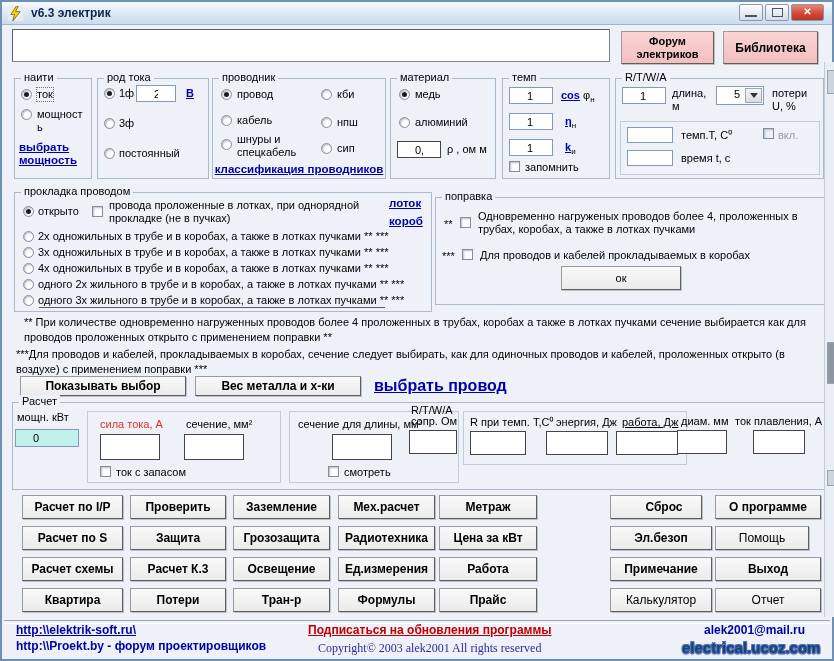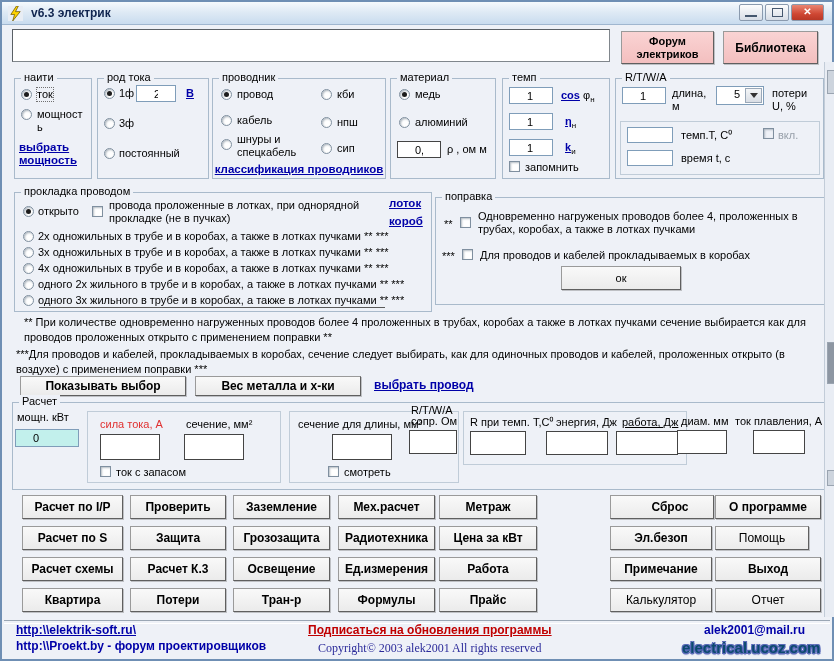--- a/index.html
+++ b/index.html
@@ -191,21 +191,21 @@
     <span class="checkbox abs" style="left:26px;top:51px;"></span>
     <span class="lbl" style="left:44px;top:51px;width:330px;">Для проводов и кабелей прокладываемых в коробах</span>
     <div class="btn normal" style="left:125px;top:68px;width:120px;height:24px;font-size:11px;">ок</div>
   </div>
 
   <div class="lbl" style="left:22px;top:313px;width:792px;line-height:15px;">** При количестве одновременно нагруженных проводов более 4 проложенных в трубах, коробах а также в лотках пучками сечение выбирается как для проводов проложенных открыто с применением поправки **</div>
   <div class="lbl" style="left:14px;top:345px;width:792px;line-height:15px;">***Для проводов и кабелей, прокладываемых в коробах, сечение следует выбирать, как для одиночных проводов и кабелей, проложенных открыто (в воздухе) с применением поправки ***</div>
 
   <div class="btn" style="left:18px;top:374px;width:166px;height:20px;">Показывать выбор</div>
   <div class="btn" style="left:193px;top:374px;width:166px;height:20px;">Вес металла и х-ки</div>
-  <span class="lbl link" style="left:372px;top:377px;font-size:12px;">выбрать провод</span>
+  <span class="lbl link" style="left:372px;top:377px;font-size:16px;">выбрать провод</span>
 
   <div class="group" style="left:10px;top:400px;width:812px;height:86px;">
     <span class="legend">Расчет</span>
     <span class="lbl" style="left:4px;top:8px;">мощн. кВт</span>
     <input class="tbx" style="left: 2px; top: 26px; width: 64px; height: 18px; background: rgb(194, 240, 236);" value="0">
     <div class="innerbox" style="left:74px;top:8px;width:192px;height:70px;">
       <span class="lbl red" style="left:12px;top:6px;">сила тока, А</span>
       <span class="lbl" style="left:98px;top:6px;">сечение, мм²</span>
       <input class="tbx" style="left: 12px; top: 22px; width: 60px; height: 26px; border-color: rgb(68, 68, 68);">
       <input class="tbx" style="left: 96px; top: 22px; width: 60px; height: 26px; border-color: rgb(68, 68, 68);">
@@ -233,21 +233,21 @@
     <input class="tbx" style="left: 664px; top: 27px; width: 50px; height: 24px; border-color: rgb(68, 68, 68);">
     <span class="lbl" style="left:722px;top:12px;">ток плавления, А</span>
     <input class="tbx" style="left: 740px; top: 27px; width: 52px; height: 24px; border-color: rgb(68, 68, 68);">
   </div>
 
   <div class="btn" style="left:20px;top:493px;width:101px;height:24px;">Расчет по I/P</div>
   <div class="btn" style="left:128px;top:493px;width:96px;height:24px;">Проверить</div>
   <div class="btn" style="left:231px;top:493px;width:97px;height:24px;">Заземление</div>
   <div class="btn" style="left:336px;top:493px;width:97px;height:24px;">Мех.расчет</div>
   <div class="btn" style="left:437px;top:493px;width:98px;height:24px;">Метраж</div>
-  <div class="btn" style="left:608px;top:493px;width:104px;height:24px;padding-left:16px;">Сброс</div>
+  <div class="btn" style="left:608px;top:493px;width:92px;height:24px;padding-left:16px;">Сброс</div>
   <div class="btn" style="left:713px;top:493px;width:106px;height:24px;">О программе</div>
 
   <div class="btn" style="left:20px;top:524px;width:101px;height:24px;">Расчет по S</div>
   <div class="btn" style="left:128px;top:524px;width:96px;height:24px;">Защита</div>
   <div class="btn" style="left:231px;top:524px;width:97px;height:24px;">Грозозащита</div>
   <div class="btn" style="left:336px;top:524px;width:97px;height:24px;">Радиотехника</div>
   <div class="btn" style="left:437px;top:524px;width:98px;height:24px;">Цена за кВт</div>
   <div class="btn" style="left:608px;top:524px;width:102px;height:24px;">Эл.безоп</div>
   <div class="btn normal" style="left:713px;top:524px;width:94px;height:24px;text-align:center;">Помощь</div>
 

